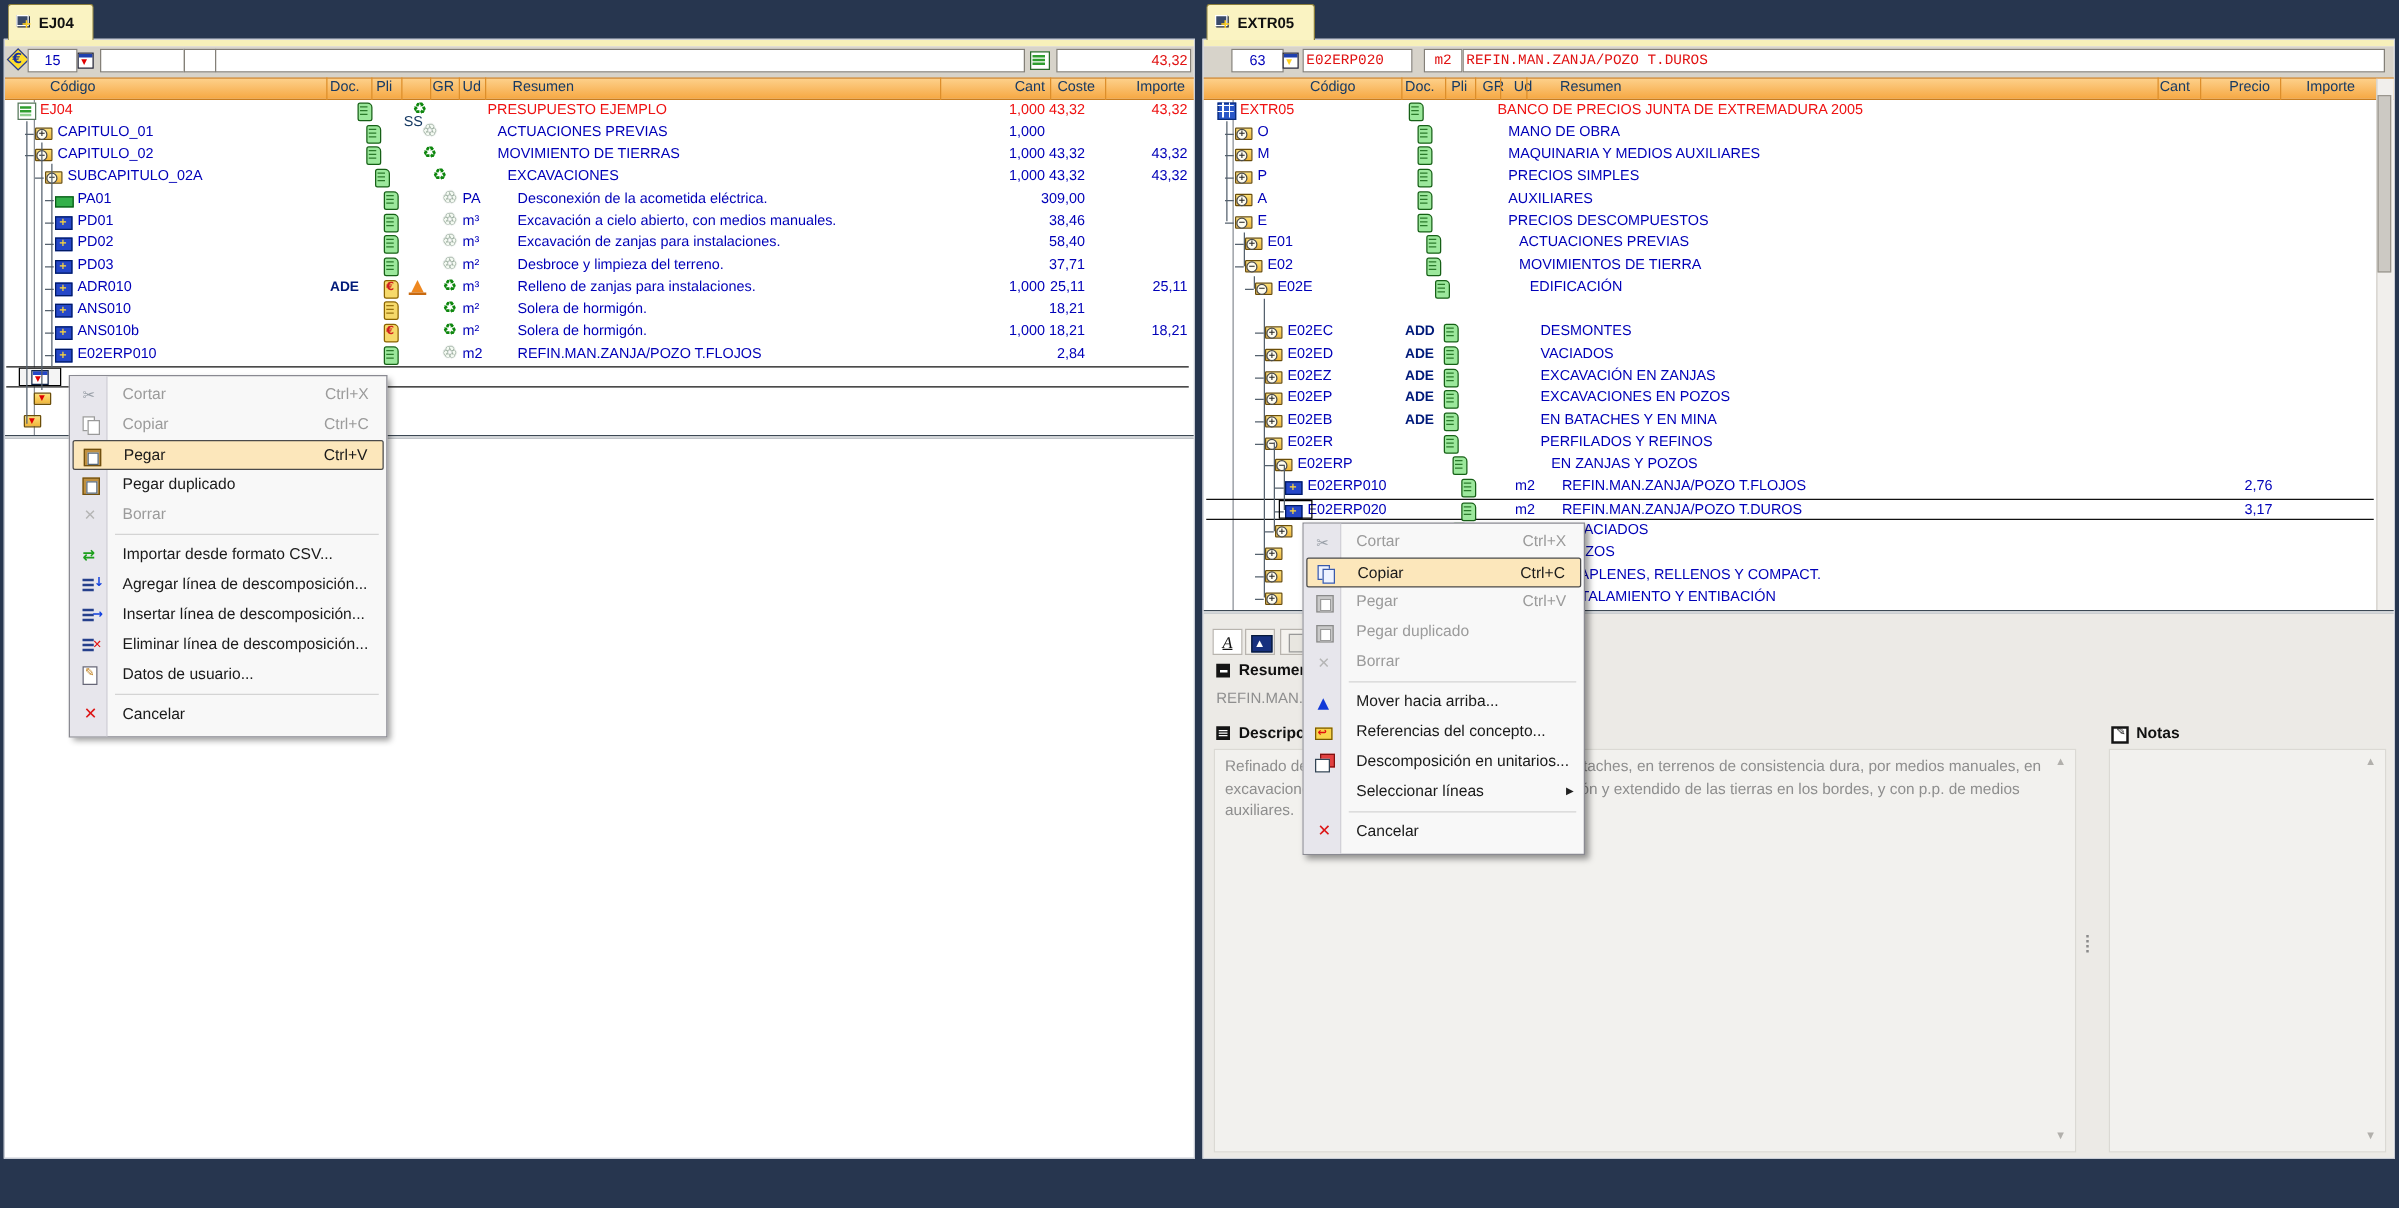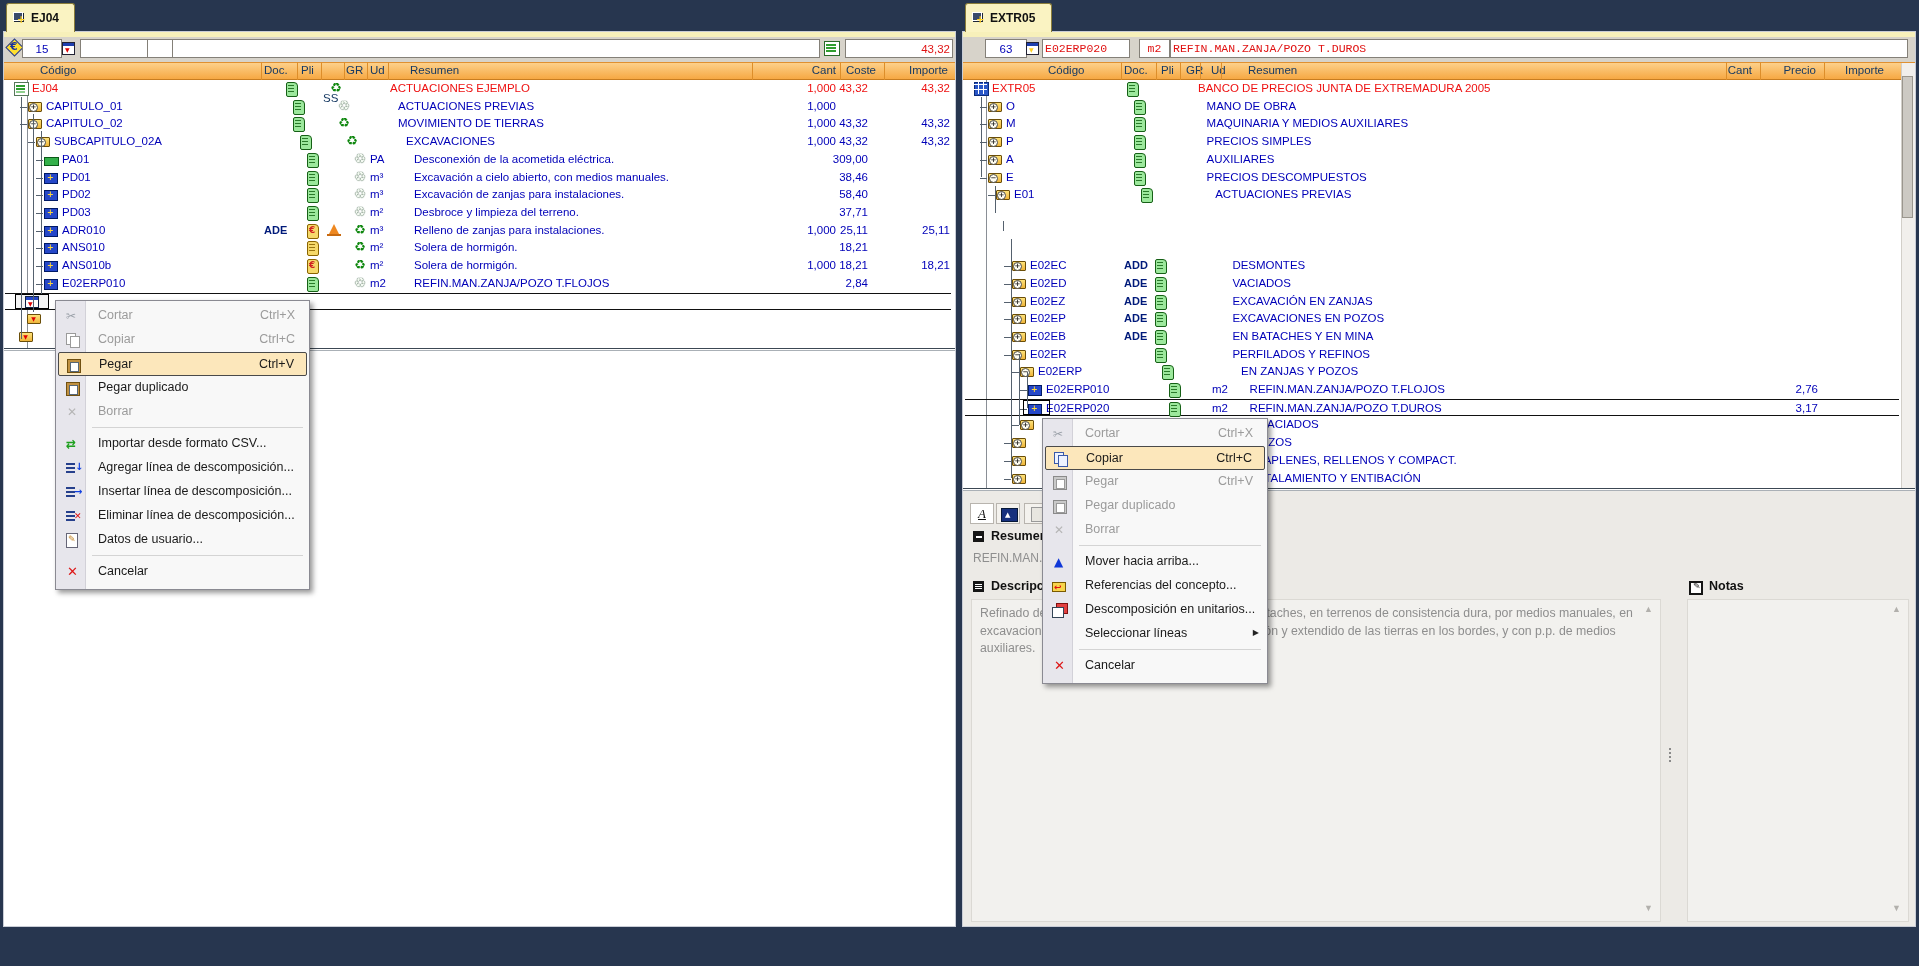--- a/index.html
+++ b/index.html
@@ -298,21 +298,21 @@
       <div class="mitem en" style="top: 235px;">
         <span class="ic m-xred" style="left: 7px; top: 4px;"></span>
         <span class="lbl">Cancelar</span>
       </div>
     </div>
 <div class="row" style="left: 5px; top: 80px; width: 946px; height: 17.71px;">
       <div class="ic i-budget" style="left: 9px; top: 1px; position: absolute;"></div>
       <div class="rtx red" style="left: 27px;">EJ04</div>
       <div class="ic i-scroll" style="left: 280px; top: 2px; position: absolute;"></div>
       <div class="ic i-rec-s" style="left: 325px; top: 1px; position: absolute;"></div>
-      <div class="rtx red" style="left: 385px;">ACTUACIONES EJEMPLO</div>
+      <div class="rtx red" style="left: 385px;">PRESUPUESTO EJEMPLO</div>
       <div class="num red" style="left: 745px;">1,000</div>
       <div class="num red" style="left: 777px;">43,32</div>
       <div class="num red" style="left: 859px;">43,32</div>
     </div>
     <div class="row" style="left: 5px; top: 97.71px; width: 946px; height: 17.71px;">
       <div class="tick" style="left: 15px; top: 9px; width: 7px; position: absolute;"></div>
       <div class="ic fold f-plus" style="left: 23px; top: 1px; position: absolute;"></div>
       <div class="rtx blue" style="left: 41px;">CAPITULO_01</div>
       <div class="ic i-scroll" style="left: 287px; top: 2px; position: absolute;"></div>
       <div class="ic i-rec-o" style="left: 333px; top: 1px; position: absolute;"></div>
@@ -472,20 +472,34 @@
       <div class="rtx blue" style="left: 41px;">E</div>
       <div class="ic i-scroll" style="left: 168px; top: 2px; position: absolute;"></div>
       <div class="rtx blue" style="left: 241.6px;">PRECIOS DESCOMPUESTOS</div>
     </div>
     <div class="row" style="left: 965px; top: 186.26px; width: 934px; height: 17.71px;">
       <div class="tick" style="left: 23px; top: 9px; width: 7px; position: absolute;"></div>
       <div class="ic fold f-plus" style="left: 31px; top: 1px; position: absolute;"></div>
       <div class="rtx blue" style="left: 49px;">E01</div>
       <div class="ic i-scroll" style="left: 175px; top: 2px; position: absolute;"></div>
       <div class="rtx blue" style="left: 250.2px;">ACTUACIONES PREVIAS</div>
+    </div>
+    <div class="row" style="left: 965px; top: 203.97px; width: 934px; height: 17.71px;">
+      <div class="tick" style="left: 23px; top: 9px; width: 7px; position: absolute;"></div>
+      <div class="ic fold f-minus" style="left: 31px; top: 1px; position: absolute;"></div>
+      <div class="rtx blue" style="left: 49px;">E02</div>
+      <div class="ic i-scroll" style="left: 175px; top: 2px; position: absolute;"></div>
+      <div class="rtx blue" style="left: 250.2px;">MOVIMIENTOS DE TIERRA</div>
+    </div>
+    <div class="row" style="left: 965px; top: 221.68px; width: 934px; height: 17.71px;">
+      <div class="tick" style="left: 31px; top: 9px; width: 7px; position: absolute;"></div>
+      <div class="ic fold f-minus" style="left: 39px; top: 1px; position: absolute;"></div>
+      <div class="rtx blue" style="left: 57px;">E02E</div>
+      <div class="ic i-scroll" style="left: 182px; top: 2px; position: absolute;"></div>
+      <div class="rtx blue" style="left: 258.8px;">EDIFICACIÓN</div>
     </div>
     <div class="row" style="left: 965px; top: 257.1px; width: 934px; height: 17.71px;">
       <div class="tick" style="left: 39px; top: 9px; width: 7px; position: absolute;"></div>
       <div class="ic fold f-plus" style="left: 47px; top: 1px; position: absolute;"></div>
       <div class="rtx blue" style="left: 65px;">E02EC</div>
       <div class="rtx docx" style="left: 159px;">ADD</div>
       <div class="ic i-scroll" style="left: 189px; top: 2px; position: absolute;"></div>
       <div class="rtx blue" style="left: 267.4px;">DESMONTES</div>
     </div>
     <div class="row" style="left: 965px; top: 274.81px; width: 934px; height: 17.71px;">

